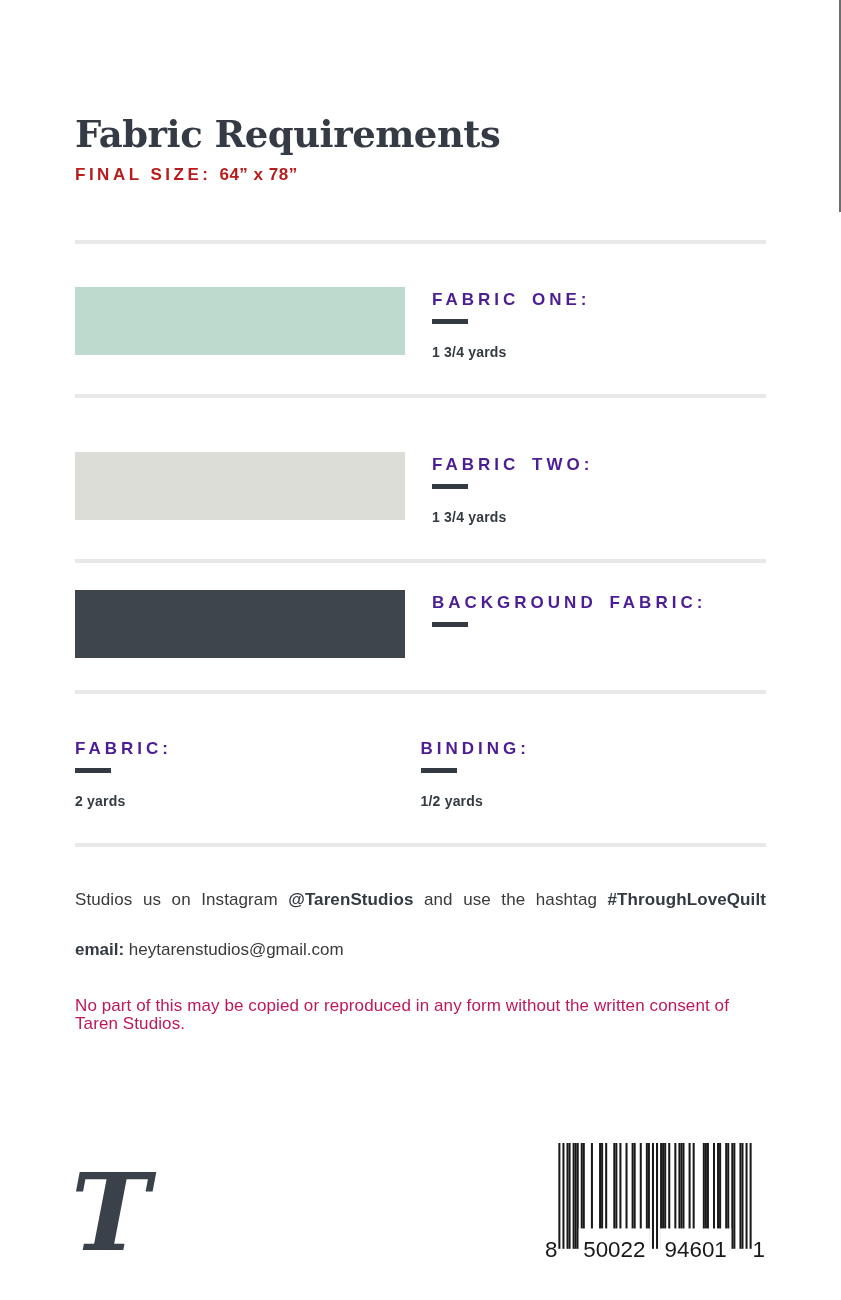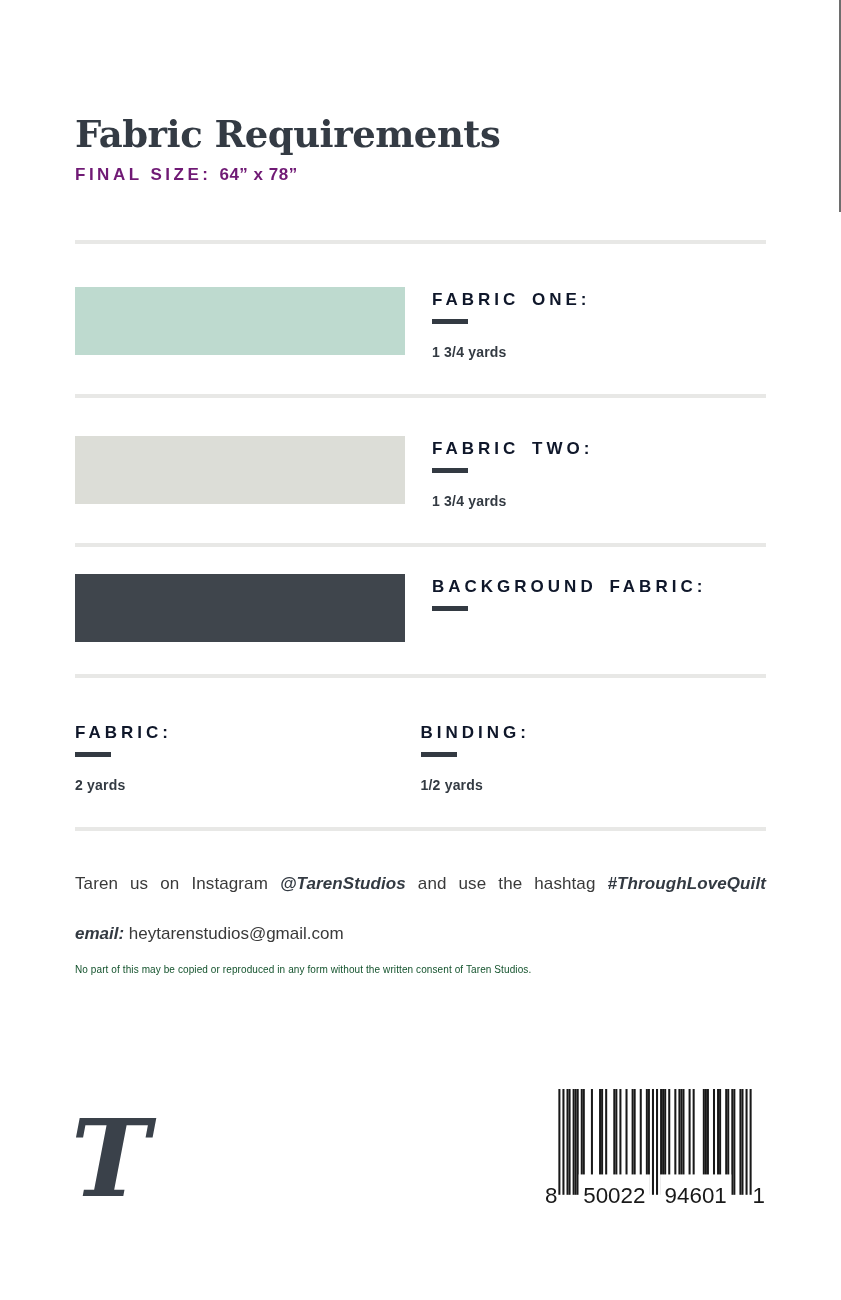--- a/index.html
+++ b/index.html
@@ -23,63 +23,63 @@
     font-size:37px;
     line-height:44px;
     letter-spacing:-0.5px;
     color:#343b44;
   }
   .final-size {
     margin-top:8px;
     font-size:17px;
     line-height:22px;
     font-weight:bold;
-    color:#701a75;
+    color:#b91c1c;
   }
   .final-size .fs-label { letter-spacing:3.5px; }
   .final-size .fs-value { letter-spacing:0.5px; margin-left:8px; }
 
   .divider { height:4px; background:#e8e8e6; }
   .d1 { margin-top:54px; }
   .d2 { margin-top:31px; }
   .d3 { margin-top:31px; }
   .d4 { margin-top:32px; }
   .d5 { margin-top:31px; }
 
   
   .fabric-row { display:flex; align-items:flex-start; margin-top:43px; }
-  .fabric-row.r2 { margin-top:38px; }
+  .fabric-row.r2 { margin-top:54px; }
   .fabric-row.r3 { margin-top:27px; }
   .swatch { width:330px; height:68px; flex:0 0 auto; }
   .fab-info { margin-left:27px; padding-top:3px; }
   .fab-label, .extra-label {
     font-size:17px; line-height:20px; font-weight:bold;
-    letter-spacing:4px; word-spacing:4px; color:#0f172a;
+    letter-spacing:4px; word-spacing:4px; color:#4c1d95;
   }
   .dash { width:36px; height:5px; background:#333a42; margin-top:9px; }
   .yardage, .extra-value {
     margin-top:17px;
     font-size:14px; line-height:22px; font-weight:bold; color:#333a42;
     letter-spacing:0.2px;
   }
 
   
   .extras-row { display:flex; align-items:flex-start; margin-top:45px; }
   .extra-col { width:357px; }
 
   
   .insta-line {
     margin-top:42px;
     font-size:17px; line-height:22px; color:#3a3a3a;
     text-align:justify; text-align-last:justify;
     letter-spacing:0.1px;
   }
-  .bi { font-weight:bold; font-style:italic; color:#333a42; }
+  .bi { font-weight:bold; color:#333a42; }
   .email-line { margin-top:28px; font-size:17px; line-height:22px; color:#3a3a3a; }
-  .copyright { margin-top:16px; font-size:10px; line-height:18px; color:#14532d; letter-spacing:0.1px; }
+  .copyright { margin-top:36px; font-size:17px; line-height:18px; color:#be185d; letter-spacing:0.1px; }
 
   
   .brand-row { display:flex; justify-content:space-between; align-items:flex-start; margin-top:110px; }
   .logo-t {
     font-family:"DejaVu Serif", serif;
     font-weight:bold; font-style:italic;
     font-size:106px; line-height:0.9;
     color:#3a414a;
     margin-top:22px; margin-left:-4px;
   }
@@ -144,21 +144,21 @@
       </div>
       <div class="extra-col">
         <div class="extra-label">BINDING:</div>
         <div class="dash"></div>
         <div class="extra-value">1/2 yards</div>
       </div>
     </div>
 
     <div class="divider d5"></div>
 
-    <p class="insta-line"><span>Taren us on Instagram </span><span class="bi">@TarenStudios</span><span> and use the hashtag </span><span class="bi">#ThroughLoveQuilt</span></p>
+    <p class="insta-line"><span>Studios us on Instagram </span><span class="bi">@TarenStudios</span><span> and use the hashtag </span><span class="bi">#ThroughLoveQuilt</span></p>
 
     <p class="email-line"><span class="bi">email:</span><span> heytarenstudios@gmail.com</span></p>
 
     <p class="copyright">No part of this may be copied or reproduced in any form without the written consent of Taren Studios.</p>
 
     <div class="brand-row">
       <div class="logo-t">T</div>
       <div class="barcode-wrap">
         <svg viewBox="-7 0 109 58" xmlns="http://www.w3.org/2000/svg">
           <g fill="#191919">

